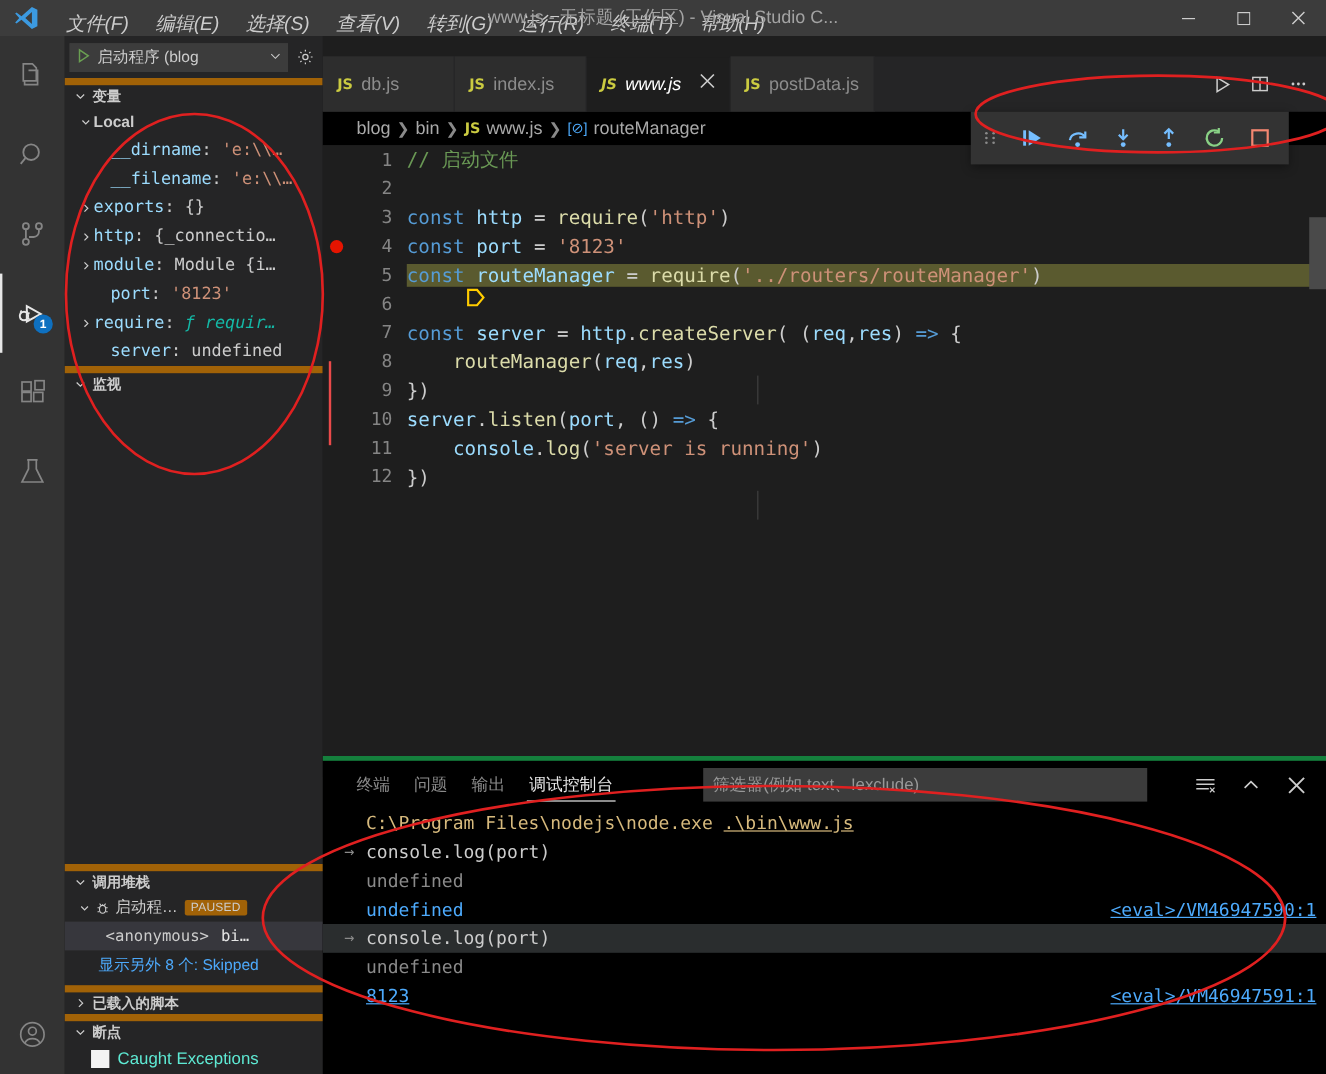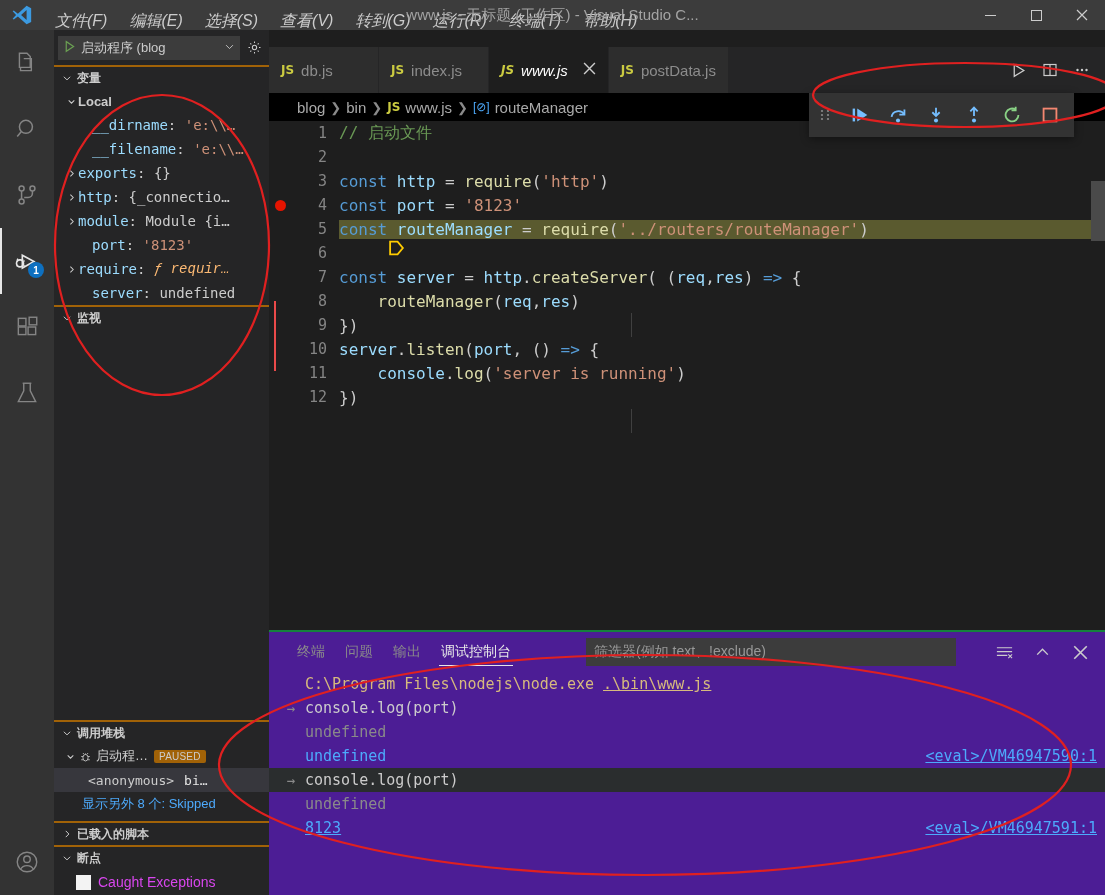--- a/index.html
+++ b/index.html
@@ -66,47 +66,47 @@
     flex: 1; height: 24px; background: #3c3c3c; border: 1px solid #3c3c3c;
     display: flex; align-items: center; padding: 0 4px; gap: 5px; overflow: hidden;
     font-size: 13px; color: #cccccc; position: relative;
   }
   .launch-label { white-space: nowrap; overflow: hidden; flex: 1; }
   .sb-gear { width: 22px; display: flex; align-items: center; justify-content: center; color: #cccccc; }
 
   .sec-header {
     height: 24px; display: flex; align-items: center; gap: 4px;
     font-size: 12px; font-weight: bold; color: #cccccc; padding-left: 6px;
-    border-top: 2px solid #a16207; flex-shrink: 0;
+    border-top: 6px solid #a16207; flex-shrink: 0;
   }
   .sec-header .twisty { width: 13px; display: flex; justify-content: center; color: #cccccc; }
   .tree-row {
     height: 24px; display: flex; align-items: center; font-size: 14px;
     font-family: "DejaVu Sans Mono", monospace; white-space: nowrap; overflow: hidden;
   }
   .tree-row .twisty-s { width: 14px; flex-shrink: 0; display: flex; justify-content: center; color: #cccccc; font-size: 11px; }
   .var-name { color: #9cdcfe; }
   .var-name.local { color: #cccccc; font-weight: bold; font-family: "Liberation Sans", sans-serif; font-size: 13px; }
   .var-sep { color: #cccccc; }
   .var-val-str { color: #ce9178; }
   .var-val-obj { color: #cccccc; }
   .var-val-undef { color: #cccccc; }
-  .var-val-fn { color: #fdba74; font-style: italic; font-family: Liberation Mono, monospace; }
+  .var-val-fn { color: #14b8a6; font-style: italic; }
 
   .watch-body { flex: 1 1 auto; min-height: 0; }
   .callstack-body { flex-shrink: 0; }
   .cs-row { height: 24px; display: flex; align-items: center; font-size: 13px; padding-left: 2px; white-space: nowrap; }
   .cs-row.selected { background: #37373d; }
   .paused-badge {
     background: #a16207; color: #cccccc; font-size: 10px; padding: 1px 5px;
     border-radius: 2px; margin-left: 6px; letter-spacing: .2px;
   }
   .cs-anon { font-family: "DejaVu Sans Mono", monospace; font-size: 13px; color: #cccccc; }
   .cs-skipped { color: #4daafc; font-size: 13px; padding-left: 26px; }
-  .bp-row { height: 26px; display: flex; align-items: center; gap: 7px; font-size: 14px; padding-left: 22px; color: #d946ef; }
+  .bp-row { height: 26px; display: flex; align-items: center; gap: 7px; font-size: 14px; padding-left: 22px; color: #5eead4; }
   .bp-check { width: 15px; height: 15px; background: #f3f3f3; border: 1px solid #f3f3f3; }
 
   
   .editor-area { position: absolute; left: 269px; top: 30px; width: 836px; height: 600px; background: #1e1e1e; margin-top: 17px; }
   .tabbar { height: 46px; background: #252526; display: flex; align-items: stretch; position: relative; }
   .tab {
     display: flex; align-items: center; gap: 7px; padding: 0 12px;
     background: #2d2d2d; color: #8c8c8c; font-size: 15px; min-width: 110px;
     border-right: 1px solid #252526; position: relative;
   }
@@ -153,21 +153,21 @@
     position: absolute; left: 540px; top: 46px; width: 265px; height: 44px;
     background: #333333; display: flex; align-items: center; gap: 0px;
     box-shadow: 0 2px 8px rgba(0,0,0,.4); z-index: 30;
   }
   .dt-handle { width: 32px; height: 44px; display: flex; align-items: center; justify-content: center; }
   .dt-btn { width: 38px; height: 44px; display: flex; align-items: center; justify-content: center; }
 
   
   .panel {
     position: absolute; left: 269px; top: 630px; width: 836px; height: 265px;
-    background: #4c1d95; border-top: 2px solid #15803d;
+    background: #000000; border-top: 4px solid #15803d;
   }
   .panel-tabs { height: 40px; display: flex; align-items: center; padding-left: 18px; gap: 0; }
   .panel-tab {
     height: 40px; display: flex; align-items: center; padding: 0 10px;
     font-size: 14px; color: #8a8a8a; position: relative;
   }
   .panel-tab.active { color: #e7e7e7; }
   .panel-tab.active::after {
     content: ""; position: absolute; left: 8px; right: 8px; bottom: 6px; height: 1px; background: #e7e7e7;
   }

